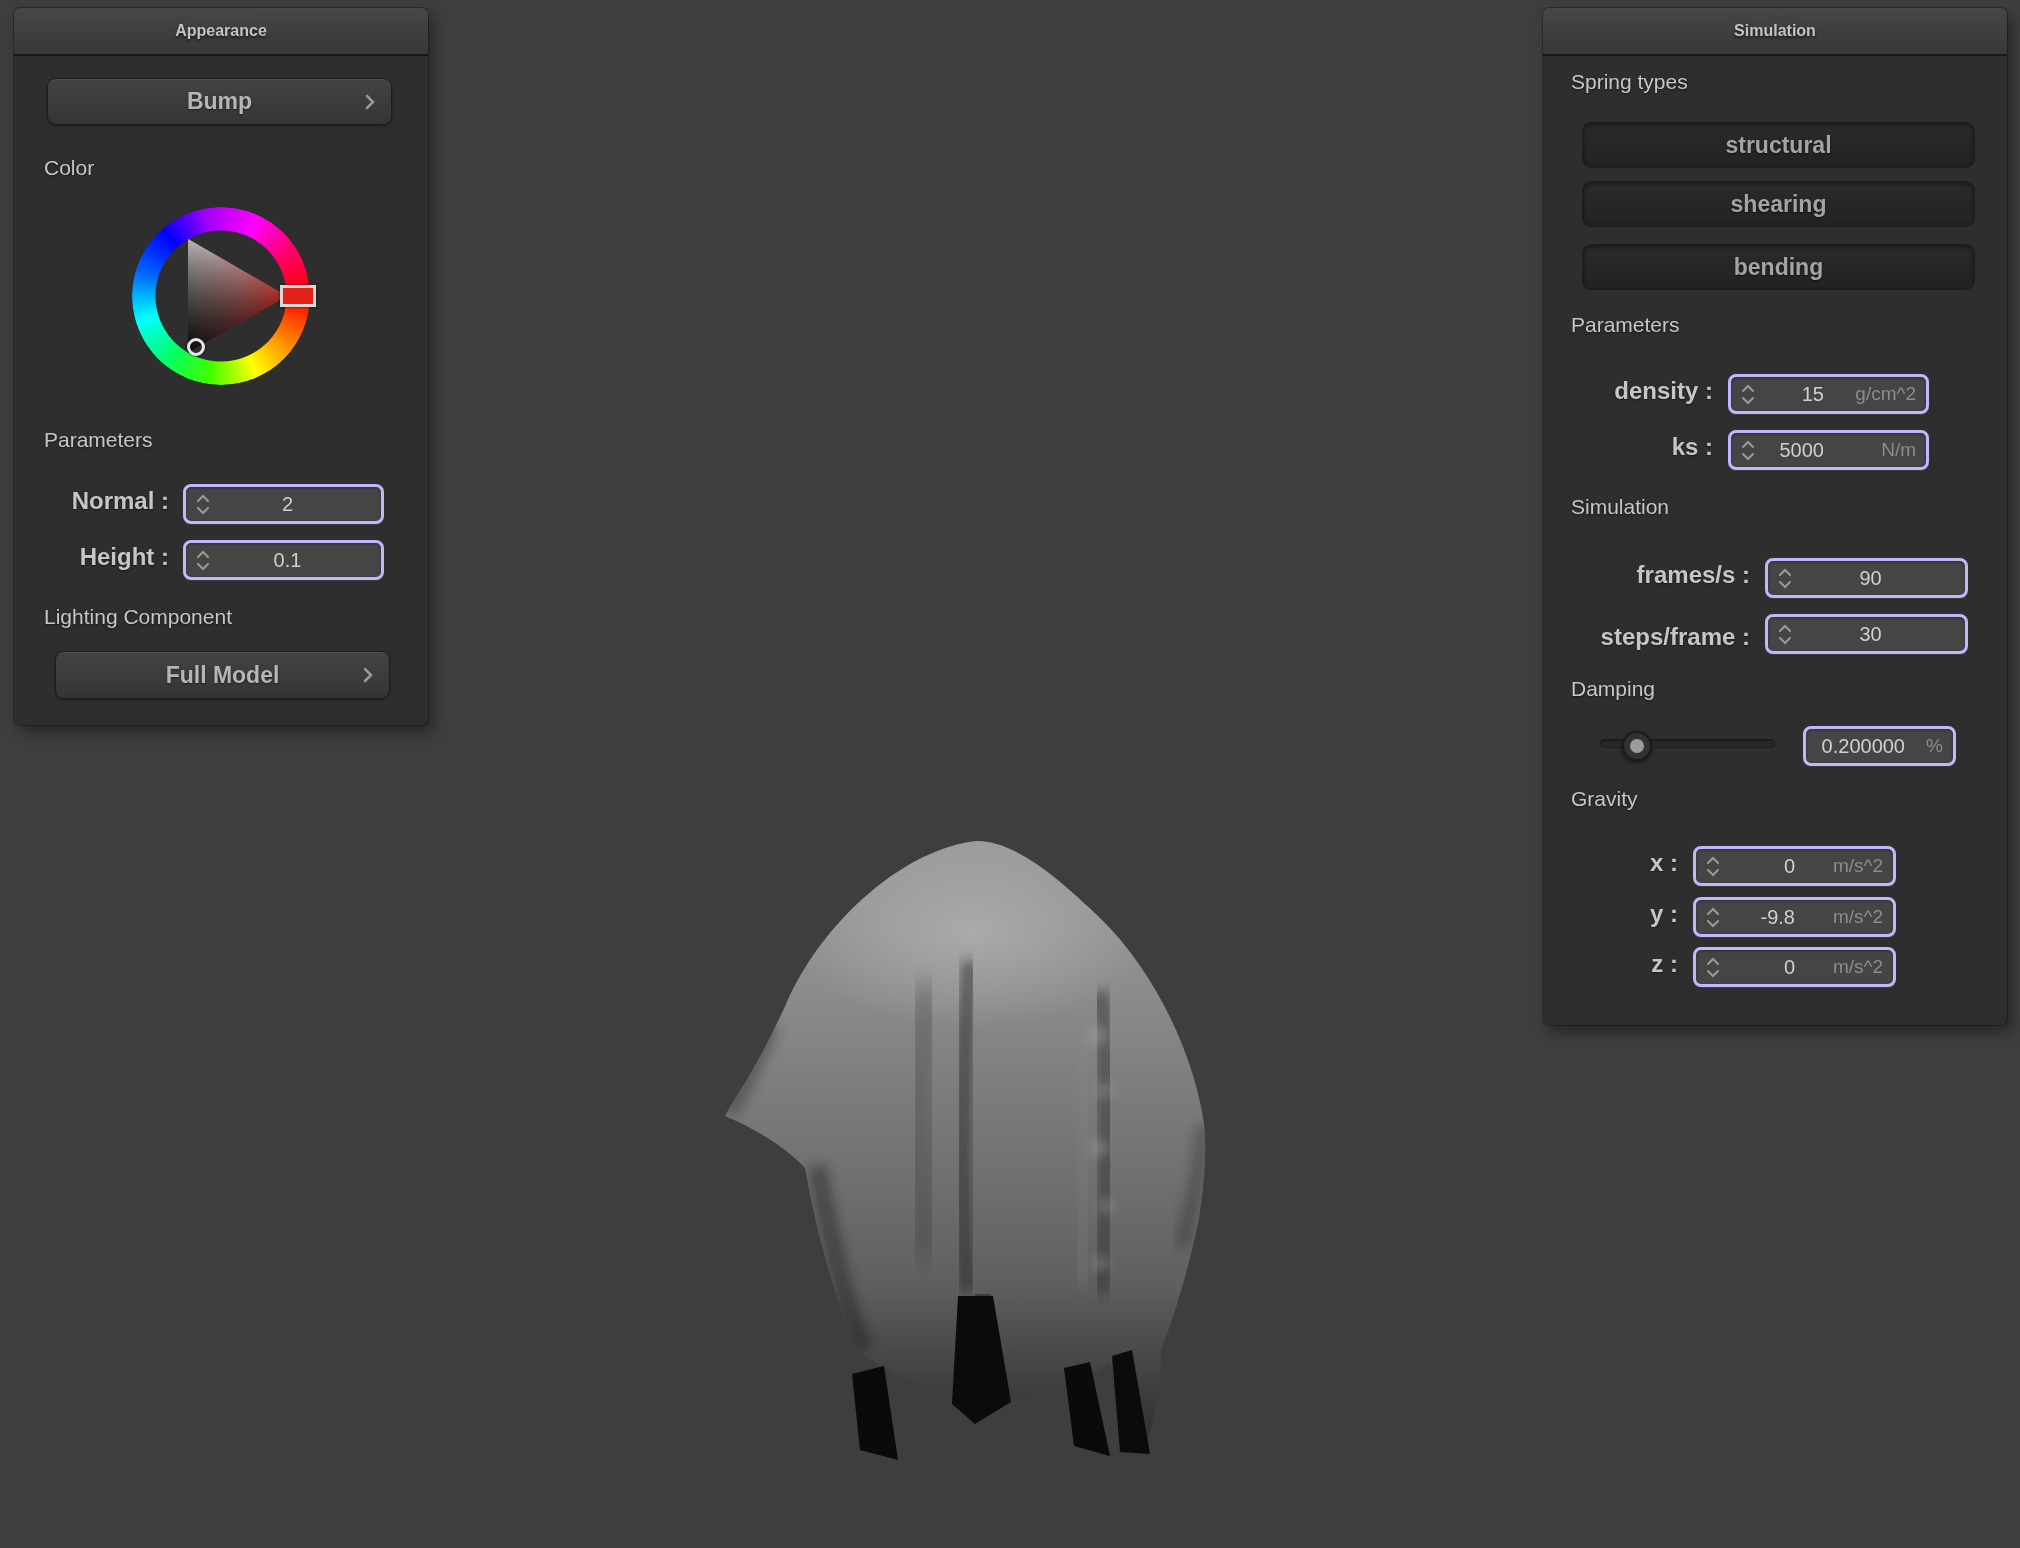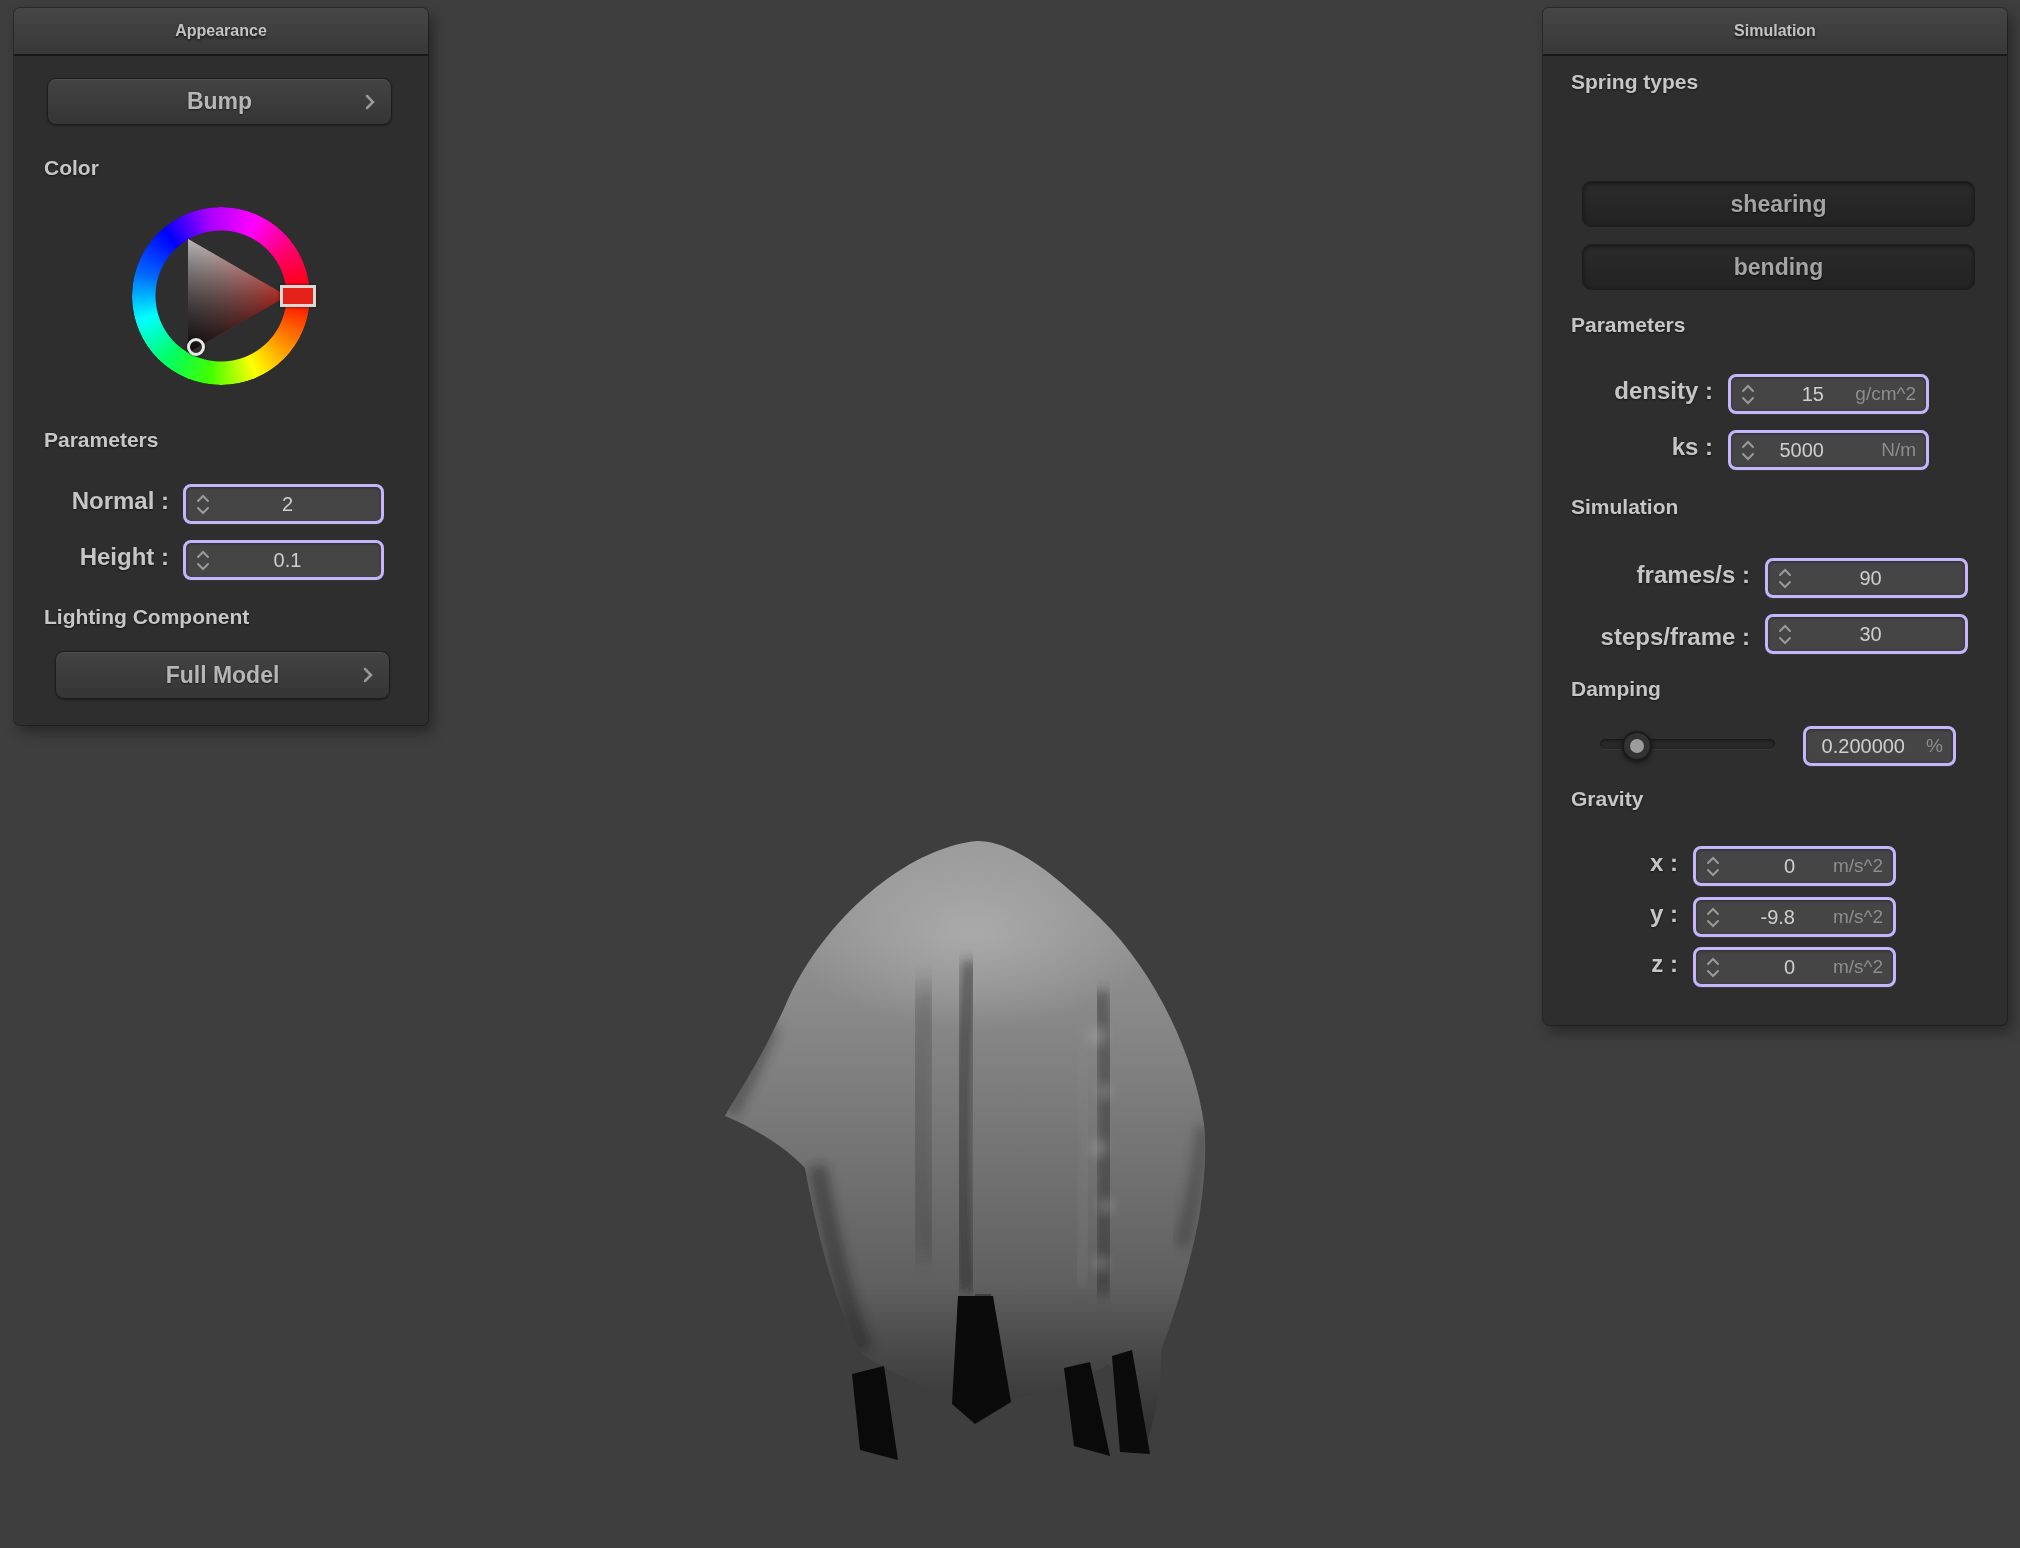--- a/index.html
+++ b/index.html
@@ -8,21 +8,21 @@
 
   
   .panel{position:absolute;background:#2e2e2e;border-radius:6px;
          box-shadow:5px 7px 14px rgba(0,0,0,.38),0 0 0 1px rgba(0,0,0,.28);}
   .panel-header{position:absolute;left:0;top:0;right:0;height:46px;
          background:linear-gradient(180deg,#464646,#383838);
          border-bottom:2px solid #181818;border-radius:6px 6px 0 0;
          display:flex;align-items:center;justify-content:center;}
   .panel-title{font-size:16px;font-weight:bold;color:#c3c3c3;text-shadow:0 2px 3px rgba(0,0,0,.65);}
 
-  .section-label{position:absolute;font-size:21px;font-weight:bold;color:#c7c7c7;
+  .section-label{position:absolute;font-size:21px;font-weight:normal;color:#c7c7c7;
          text-shadow:0 1px 2px rgba(0,0,0,.5);}
 
   
   .btn{position:absolute;border-radius:9px;border:1px solid #1d1d1d;
        display:flex;align-items:center;justify-content:center;
        font-size:23px;font-weight:bold;cursor:default;}
   .btn-raised{background:linear-gradient(180deg,#434343,#353535);color:#b6b6b6;
        box-shadow:inset 0 1px 0 rgba(255,255,255,.07),0 1px 2px rgba(0,0,0,.4);
        text-shadow:0 1px 2px rgba(0,0,0,.5);}
   .btn-dark{background:linear-gradient(180deg,#2b2b2b,#222);color:#a4a4a4;
@@ -220,20 +220,23 @@
     </div>
   </div>
 
   <div class="panel" style="left:1543px;top:8px;width:464px;height:1017px;">
     <div class="panel-header">
       <span class="panel-title">Simulation</span>
     </div>
 
     <div class="section-label" style="left:28px;top:62px;">Spring types</div>
 
+    <div class="btn btn-dark" style="left:39px;top:114px;width:391px;height:44px;">
+      <span>structural</span>
+    </div>
     <div class="btn btn-dark" style="left:39px;top:173px;width:391px;height:44px;">
       <span>shearing</span>
     </div>
     <div class="btn btn-dark" style="left:39px;top:236px;width:391px;height:44px;">
       <span>bending</span>
     </div>
 
     <div class="section-label" style="left:28px;top:305px;">Parameters</div>
 
     <div class="row-label" style="left:0;top:366px;width:170px;line-height:34px;">density :</div>

